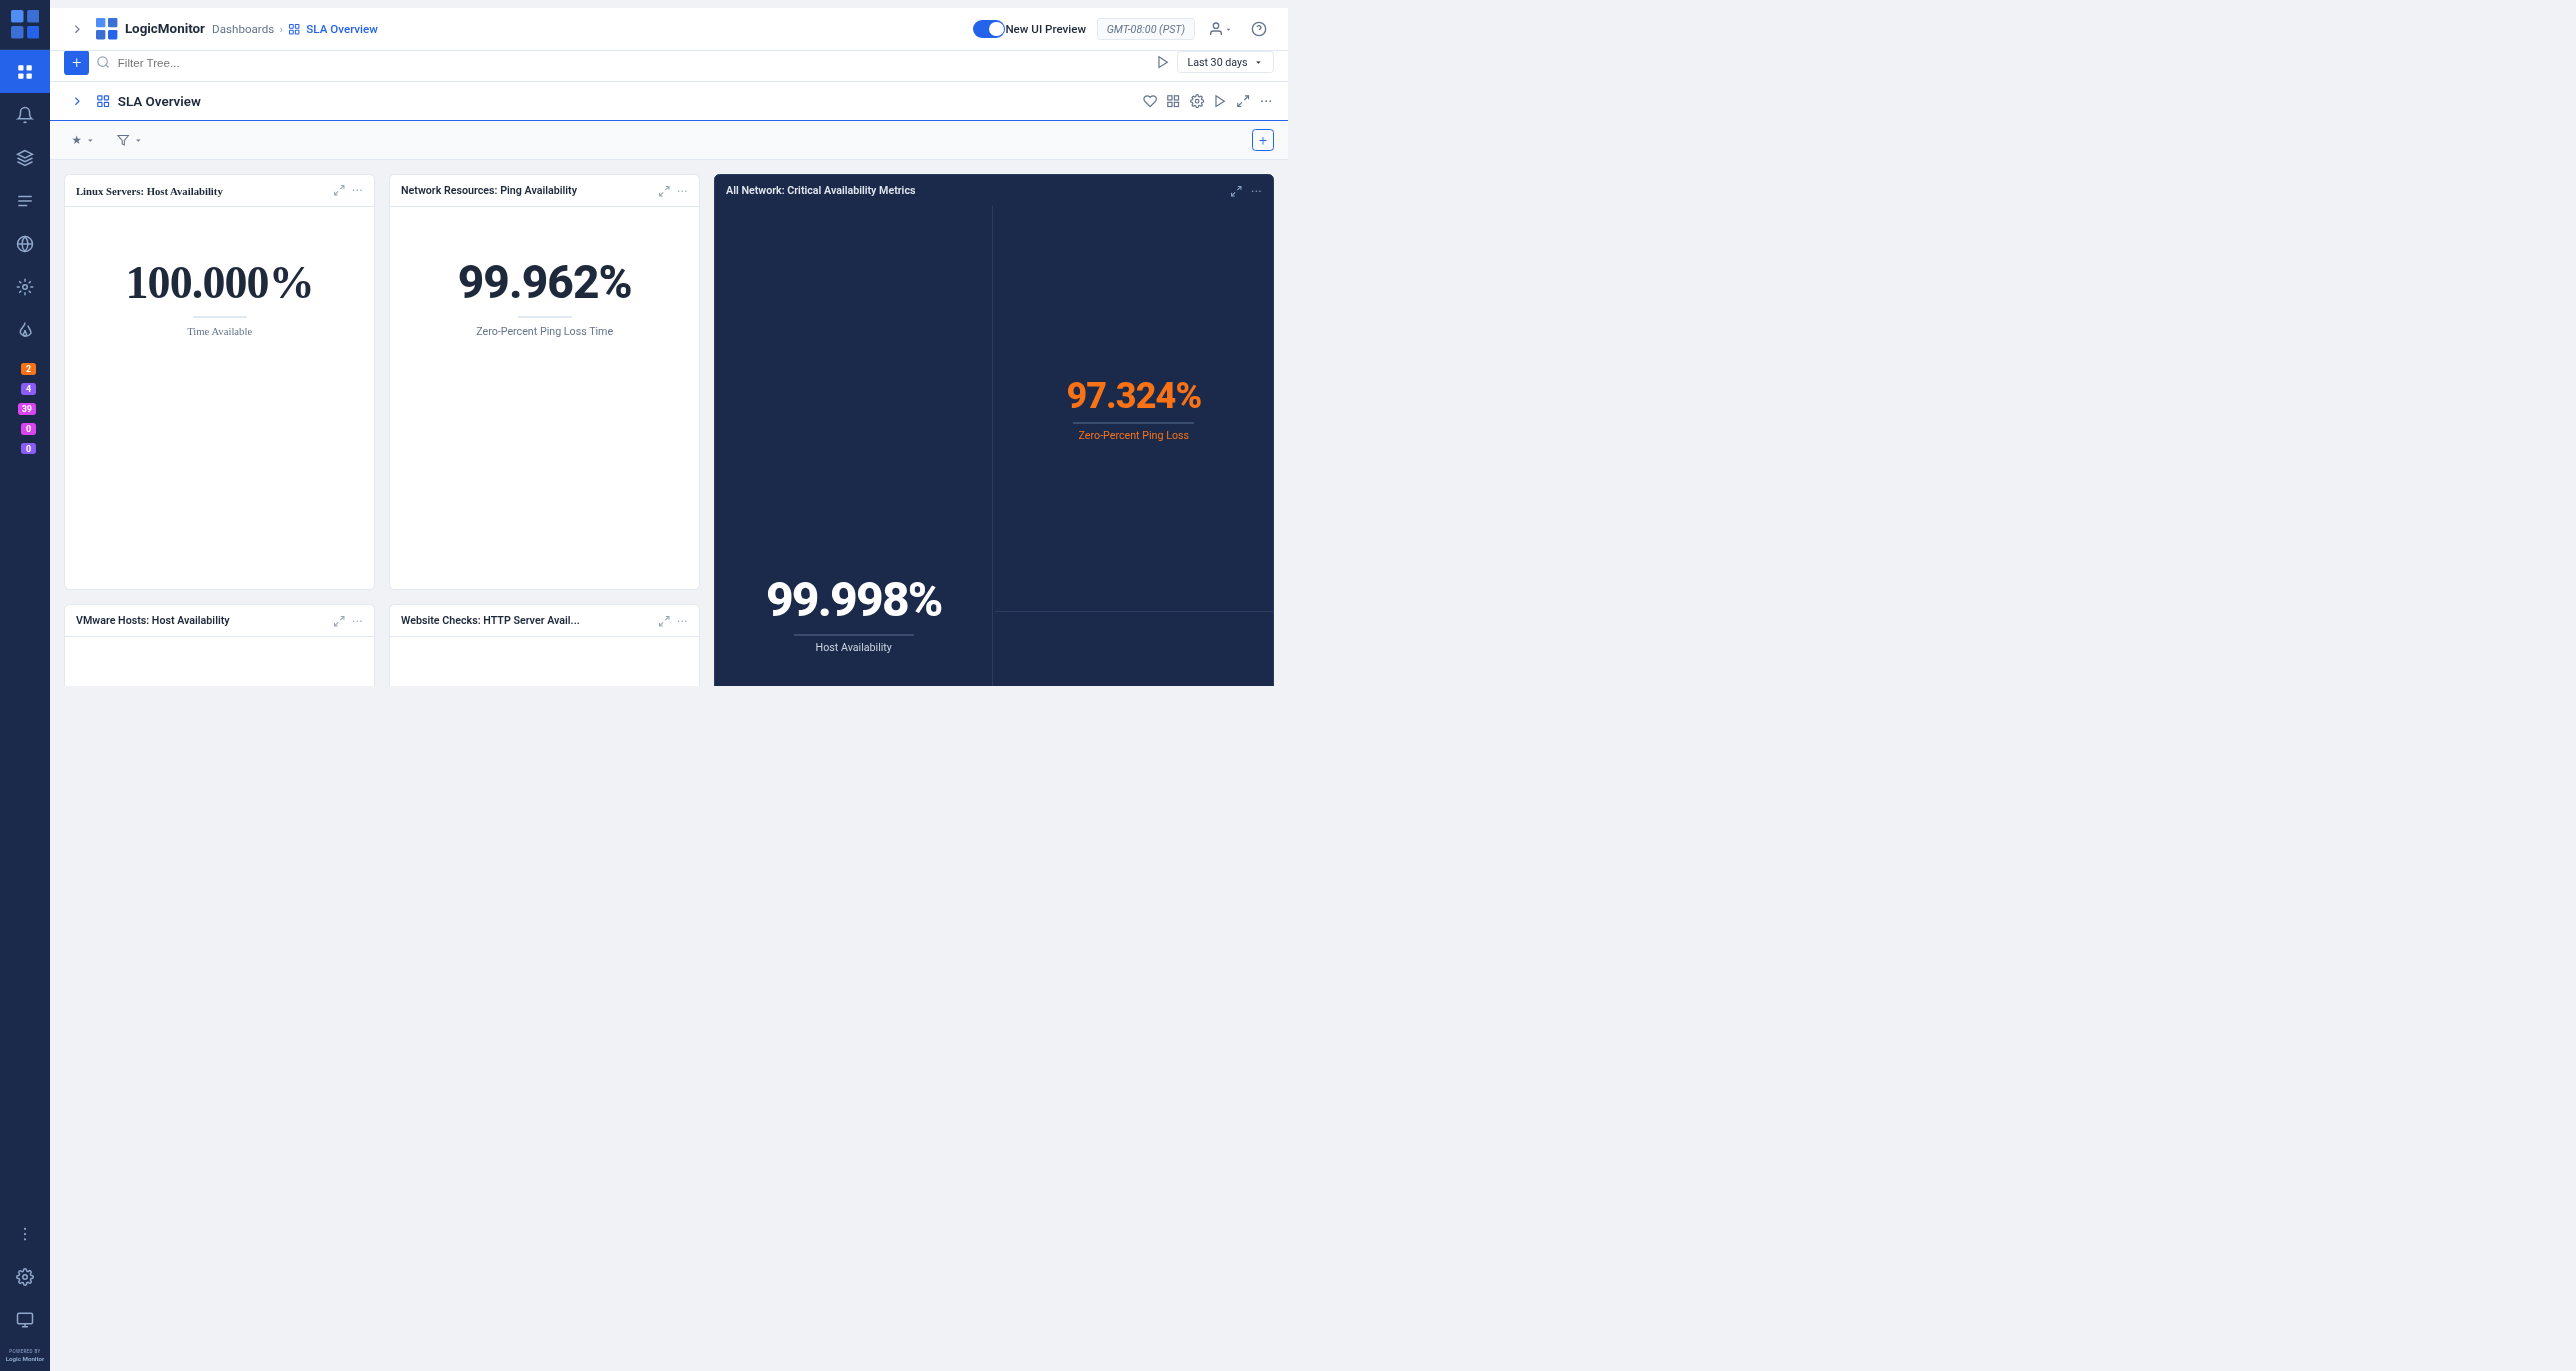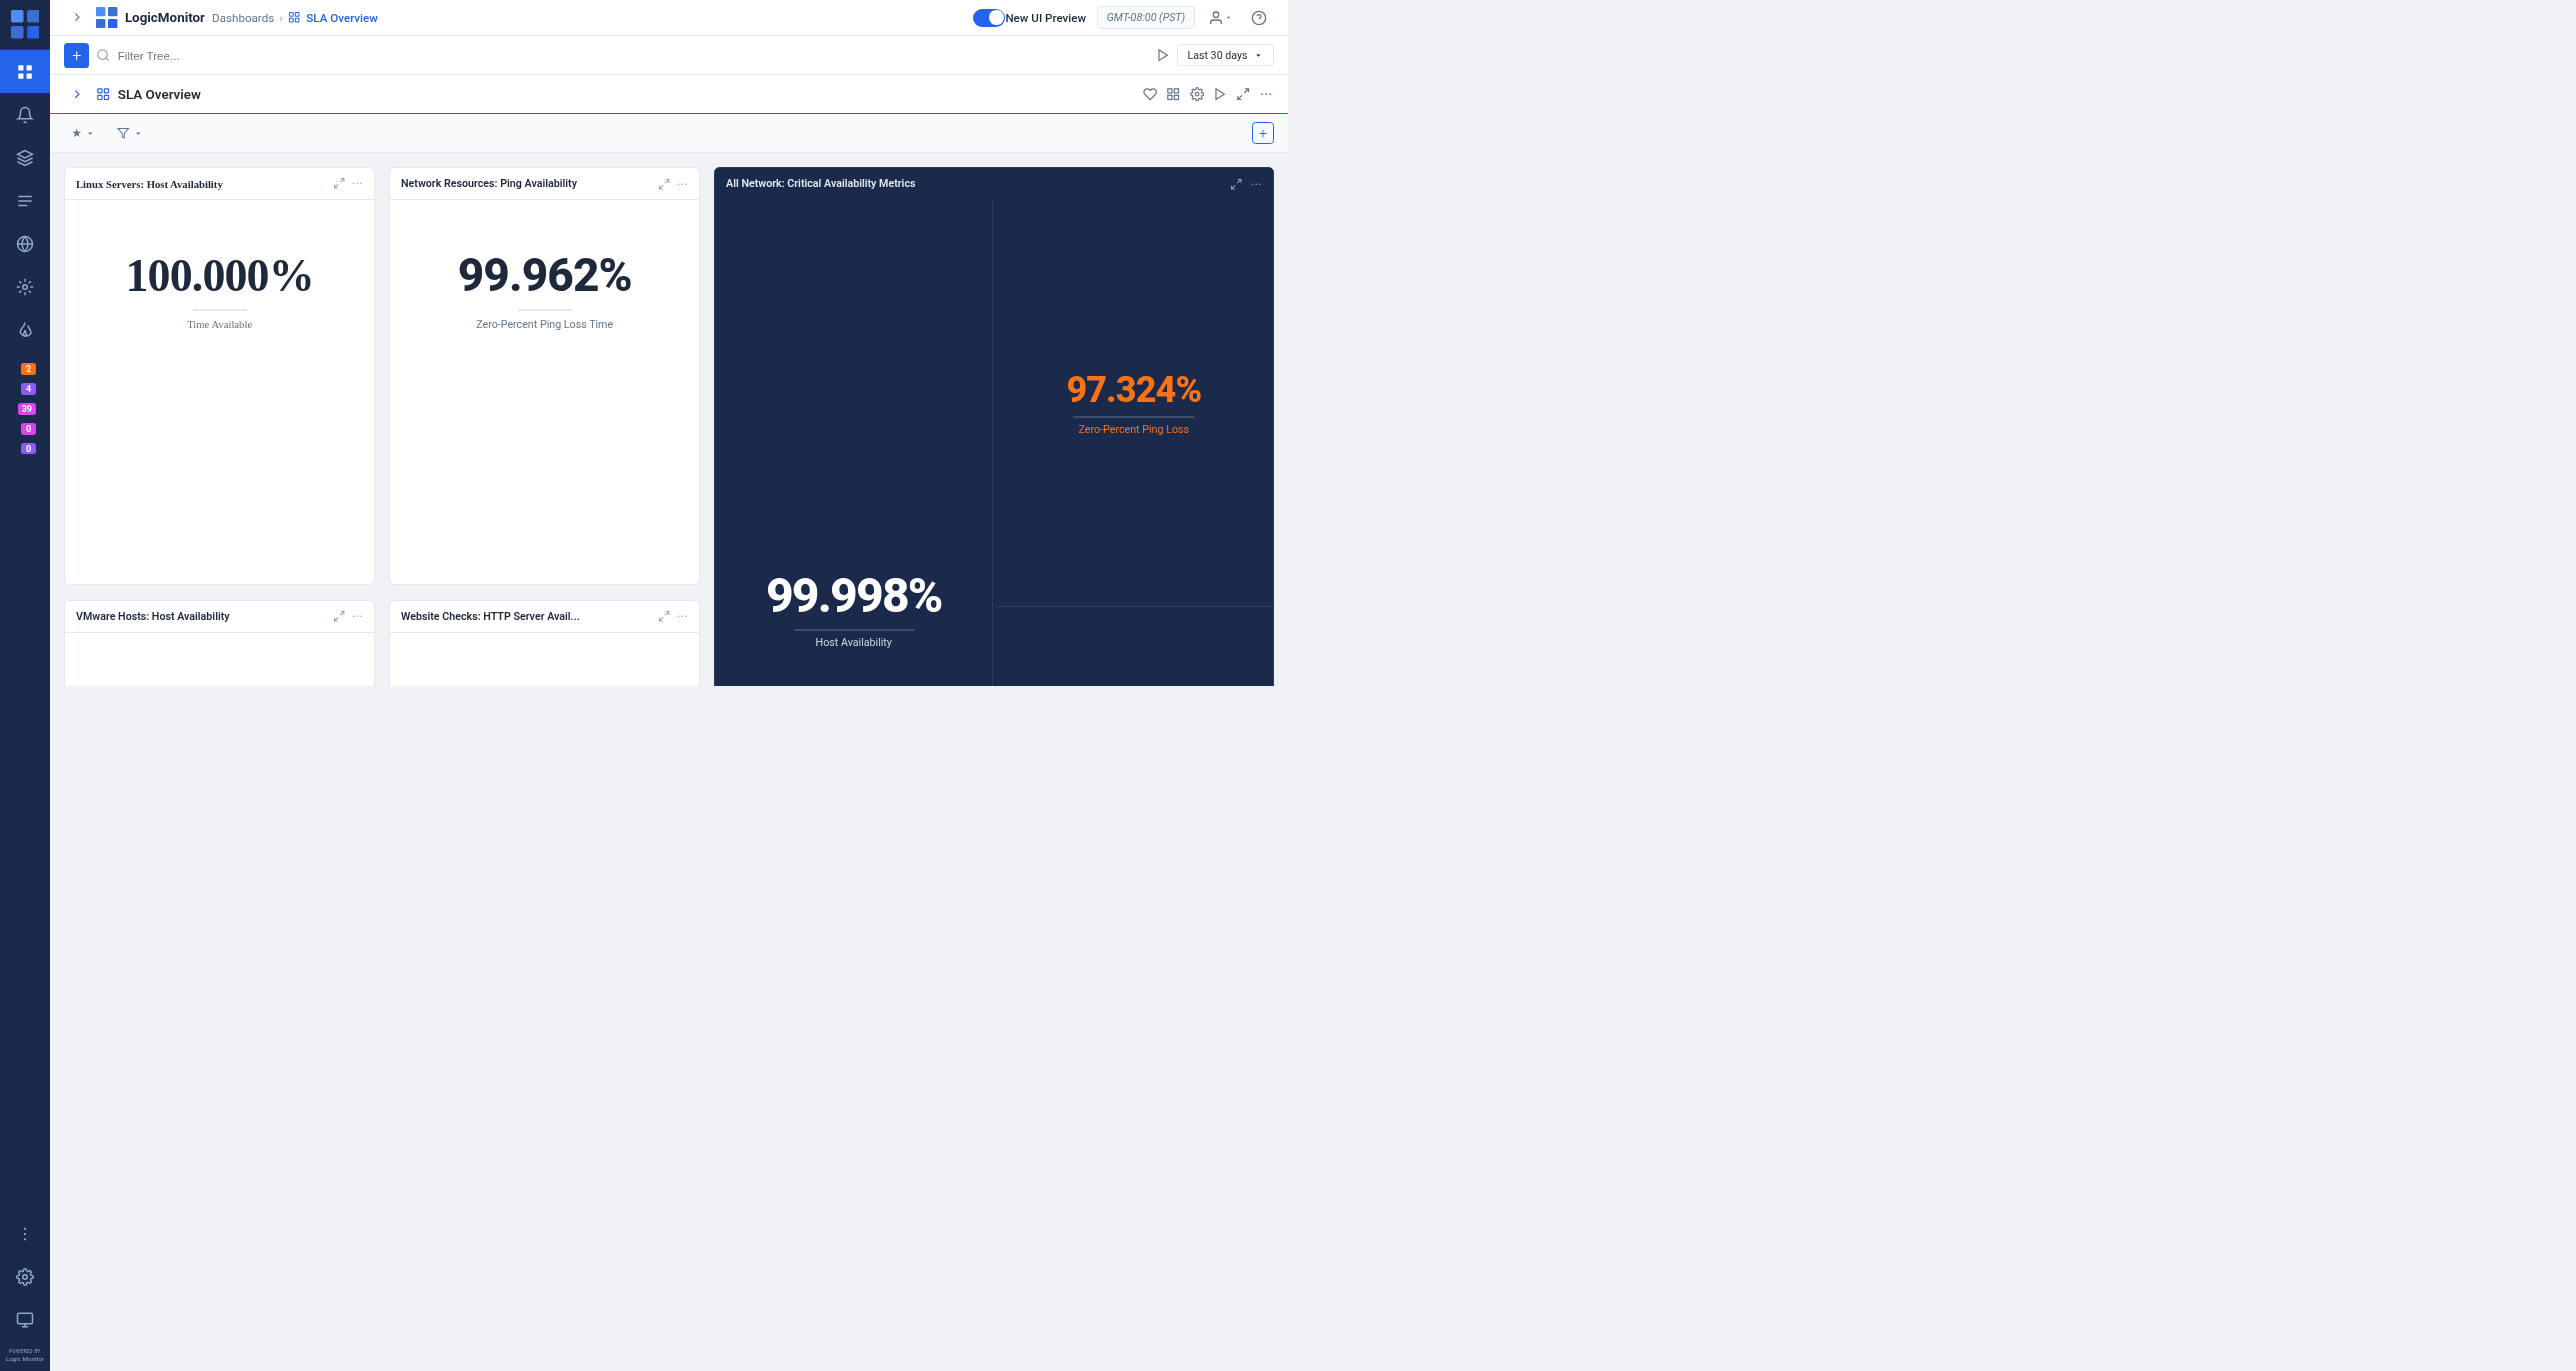--- a/index.html
+++ b/index.html
@@ -17,21 +17,21 @@
     .badge-orange { background: #f97316; }
     .badge-purple { background: #8b5cf6; }
     .badge-teal { background: #d946ef; }
     .sidebar-bottom { margin-top: auto; }
     .sidebar-footer { padding: 7.1px 3.6px; display: flex; flex-direction: column; align-items: center; }
 
     
     .main { margin-left: 50px; display: flex; flex-direction: column; height: 100vh; }
 
     
-    .topnav { background: white; border-bottom: 0.9px solid #e2e8f0; height: 36px; display: flex; align-items: center; padding: 0 14.3px; gap: 7.1px; position: sticky; top: 0; z-index: 50; }
+    .topnav { background: white; border-bottom: 0.9px solid #e2e8f0; height: 43px; display: flex; align-items: center; padding: 0 14.3px; gap: 7.1px; position: sticky; top: 8px; z-index: 50; }
     .nav-expand { width: 25px; height: 25px; display: flex; align-items: center; justify-content: center; cursor: pointer; color: #64748b; }
     .nav-logo { display: flex; align-items: center; gap: 7.1px; }
     .nav-breadcrumb { display: flex; align-items: center; gap: 5.4px; font-size: 11.6px; color: #64748b; }
     .nav-breadcrumb .current { color: #2563eb; font-weight: 500; }
     .breadcrumb-sep { color: #94a3b8; }
     .nav-right { margin-left: auto; display: flex; align-items: center; gap: 10.7px; }
     .toggle-container { display: flex; align-items: center; gap: 0; }
     .toggle { width: 32px; height: 18px; background: #2563eb; border-radius: 9px; position: relative; cursor: pointer; }
     .toggle-knob { width: 14.3px; height: 14.3px; background: white; border-radius: 50%; position: absolute; top: 1.8px; right: 1.8px; }
     .nav-label { font-size: 11.6px; color: #1e293b; font-weight: 500; }
@@ -187,21 +187,21 @@
     <div class="sidebar-item">
       <svg width="18" height="18" viewBox="0 0 24 24" fill="none" stroke="currentColor" stroke-width="2">
           <rect x="2" y="3" width="20" height="14" rx="2"></rect>
           <line x1="8" y1="21" x2="16" y2="21"></line>
           <line x1="12" y1="17" x2="12" y2="21"></line>
         </svg>
     </div>
     <div class="sidebar-footer">
       <div style="font-size:5.4px;color:#8fa8cc;text-align:center;line-height:1.4;">
         <div style="font-size:4.5px;letter-spacing:0.4px;">POWERED BY</div>
-        <div style="font-weight:400;font-size:6.2px;">Logic Monitor</div>
+        <div style="font-weight:700;font-size:6.2px;">Logic Monitor</div>
       </div>
     </div>
   </div>
 </div>
 
 <div class="main">
 
   <div class="topnav">
     <div class="nav-expand">
       <svg width="14.3" height="14.3" viewBox="0 0 24 24" fill="none" stroke="currentColor" stroke-width="2">

